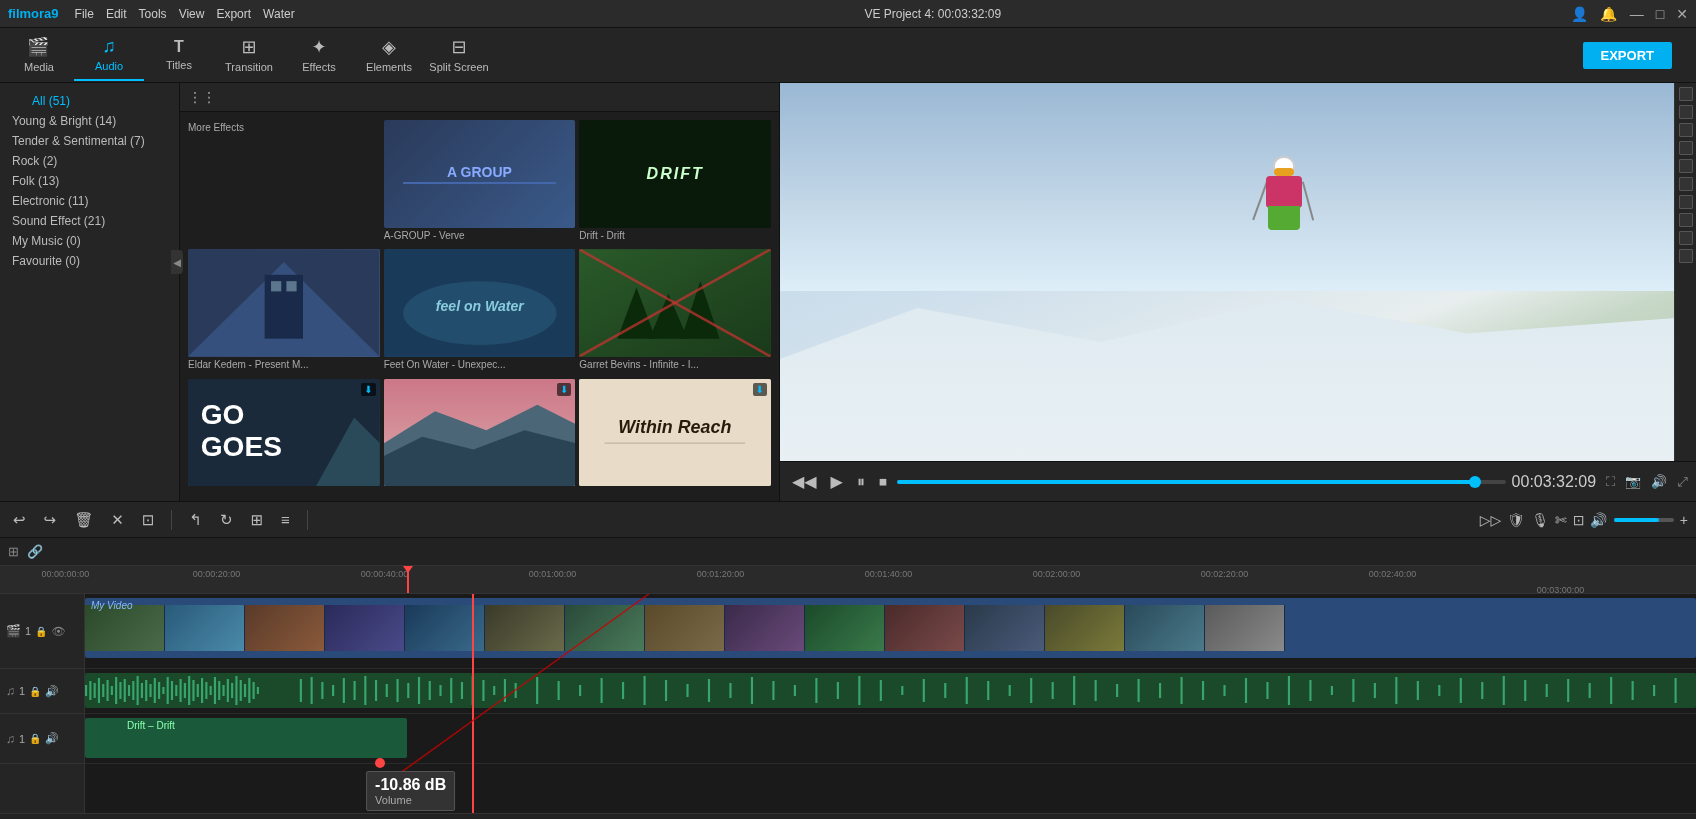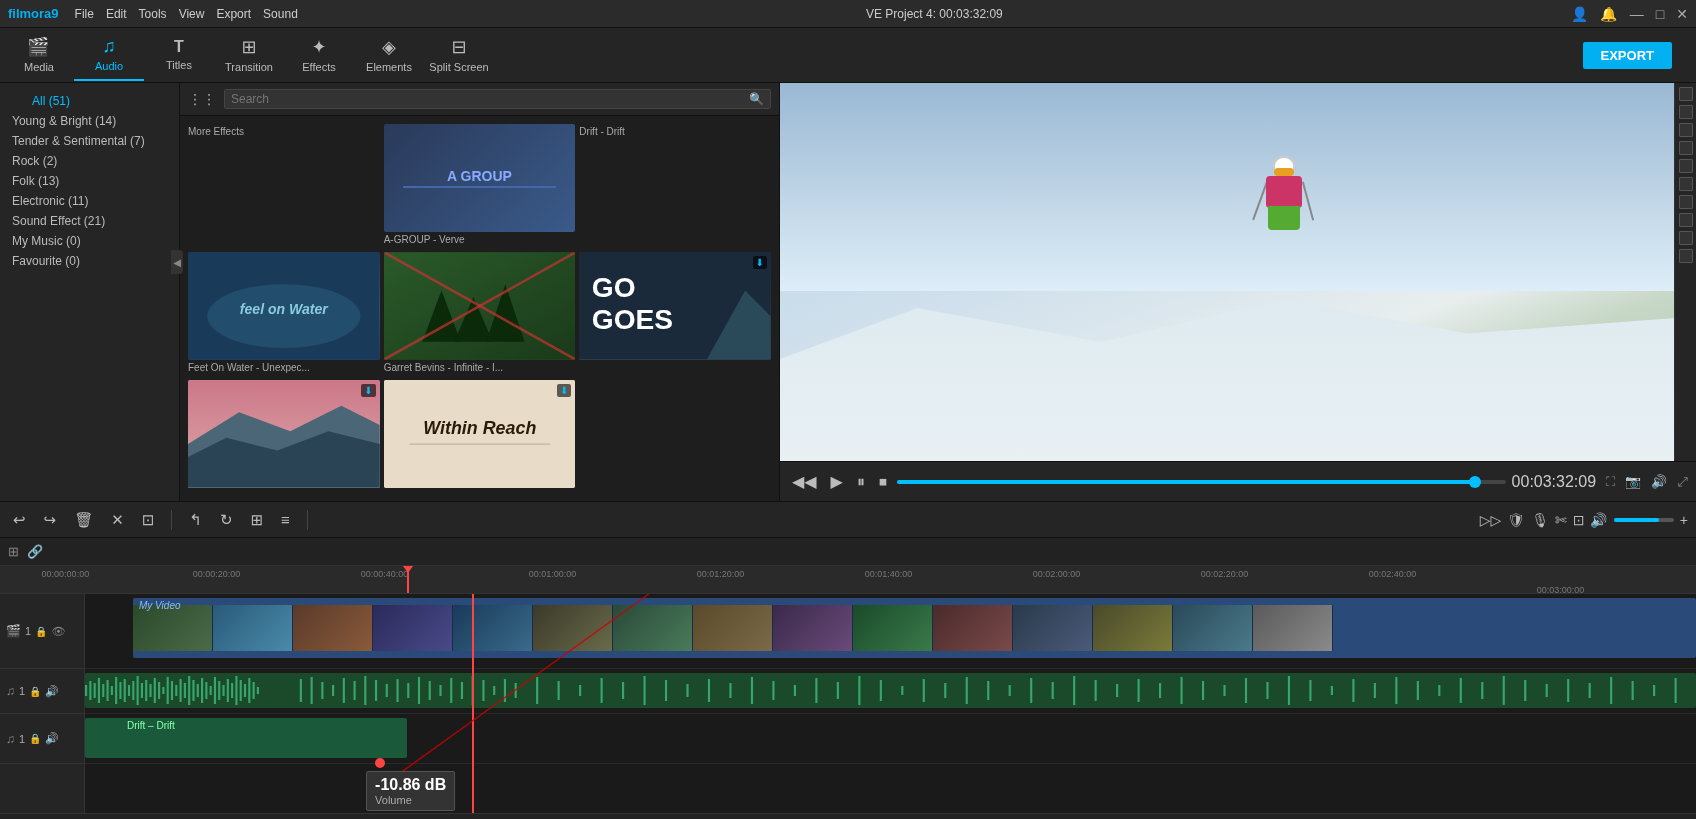--- a/index.html
+++ b/index.html
@@ -318,21 +318,20 @@
       position: absolute;
       top: 4px;
       left: 0;
       right: 0;
       height: 60px;
       background: #2a4a7a;
       border-radius: 2px;
       overflow: hidden;
       display: flex;
       align-items: center;
-      margin-left: 48px;
     }
     .video-strip-label {
       position: absolute;
       top: 2px;
       left: 6px;
       color: #88bbff;
       font-size: 10px;
       font-style: italic;
     }
     
@@ -585,21 +584,21 @@
 
 <div id="titlebar">
   <div class="left">
     <span class="logo">filmora9</span>
     <div class="menu">
       <span>File</span>
       <span>Edit</span>
       <span>Tools</span>
       <span>View</span>
       <span>Export</span>
-      <span>Sound</span>
+      <span>Water</span>
     </div>
   </div>
   <div class="center">VE Project 4: 00:03:32:09</div>
   <div class="right">
     <span class="win-btn">👤</span>
     <span class="win-btn">🔔</span>
     <span class="win-btn">—</span>
     <span class="win-btn">□</span>
     <span class="win-btn">✕</span>
   </div>
@@ -649,46 +648,59 @@
     <div class="sidebar-item">Sound Effect (21)</div>
     <div class="sidebar-item">My Music (0)</div>
     <div class="sidebar-item">Favourite (0)</div>
   </div>
 
   <div id="collapse-arrow">◀</div>
 
   <div id="media-panel">
     <div id="media-header">
       <span class="grid-icon">⋮⋮</span>
-      <div id="search-box">
-        <input type="text" placeholder="Search" style="">
-        <span class="search-icon">🔍</span>
-      </div>
     </div>
 
     <div id="media-grid">
 
       <div class="media-item">
         <span class="media-label">More Effects</span>
       </div>
 
       <div class="media-item">
         <div class="media-thumb thumb-a-group">
           <div class="thumb-inner" style="flex-direction:column;gap:2px;border-radius:17px;">
             <div style="font-size:14px;font-weight:bold;color:#88aaff;">A GROUP</div>
             <div style="width:80%;height:2px;background:#4466aa;"></div>
           </div>
         </div>
         <span class="media-label">A-GROUP - Verve</span>
       </div>
 
       <div class="media-item">
+        <div class="media-thumb" style="background:#0a1a0a;">
+          <div class="thumb-inner" style="color:#ccffcc;font-style:italic;font-size:16px;letter-spacing:2px;">DRIFT</div>
+        </div>
         <span class="media-label">Drift - Drift</span>
       </div>
 
+      <div class="media-item">
+        <div class="media-thumb thumb-eldar">
+          <div class="thumb-inner" style="background:linear-gradient(135deg,#2a3a5a,#5a7aaa);">
+            <svg width="100%" height="100%" viewBox="0 0 150 84">
+              <rect width="150" height="84" fill="#2a3a5a"></rect>
+              <polygon points="0,84 75,10 150,84" fill="#3a5a8a" opacity="0.7"></polygon>
+              <rect x="60" y="20" width="30" height="50" fill="#1a2a4a"></rect>
+              <rect x="65" y="25" width="8" height="8" fill="#88aabb" opacity="0.6"></rect>
+              <rect x="77" y="25" width="8" height="8" fill="#88aabb" opacity="0.6"></rect>
+            </svg>
+          </div>
+        </div>
+        <span class="media-label">Eldar Kedem - Present M...</span>
+      </div>
 
       <div class="media-item">
         <div class="media-thumb thumb-feet">
           <div class="thumb-inner" style="background:linear-gradient(180deg,#1a3a5a 0%,#4a8aaa 50%,#1a4a6a 100%);">
             <svg width="100%" height="100%" viewBox="0 0 150 84">
               <rect width="150" height="84" fill="#1a3a5a"></rect>
               <ellipse cx="75" cy="50" rx="60" ry="25" fill="#2a5a7a" opacity="0.6"></ellipse>
               <text x="75" y="48" text-anchor="middle" font-size="11" fill="#88ccdd" font-style="italic">feel on Water</text>
             </svg>
           </div>

